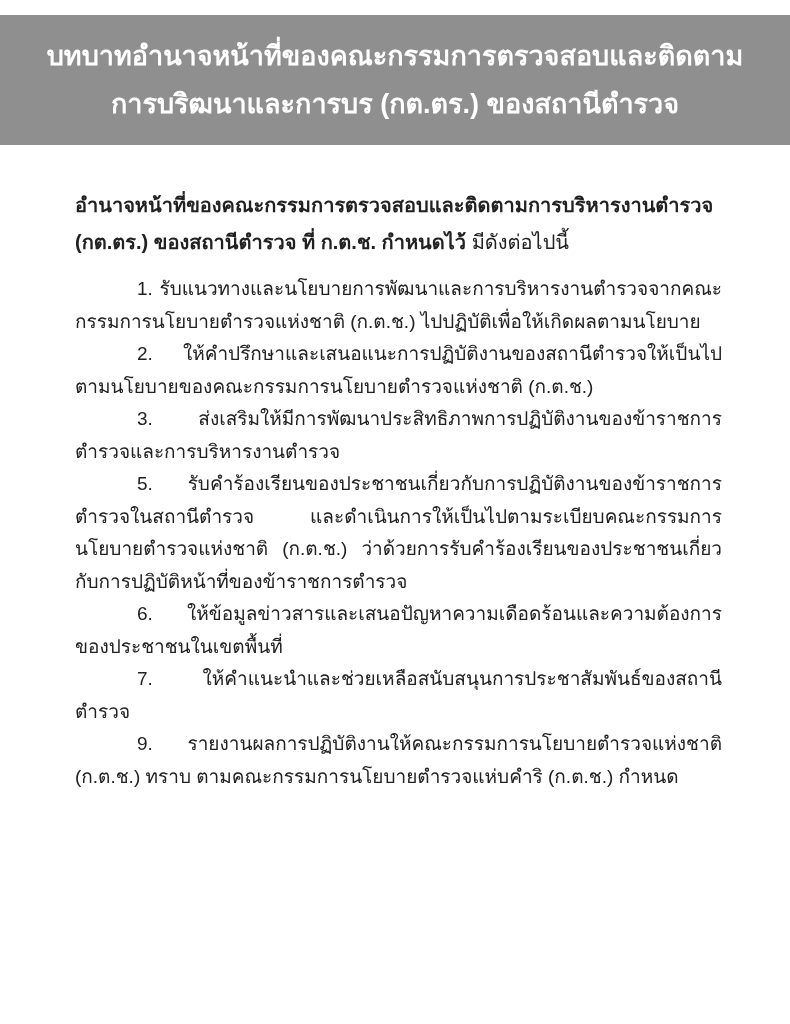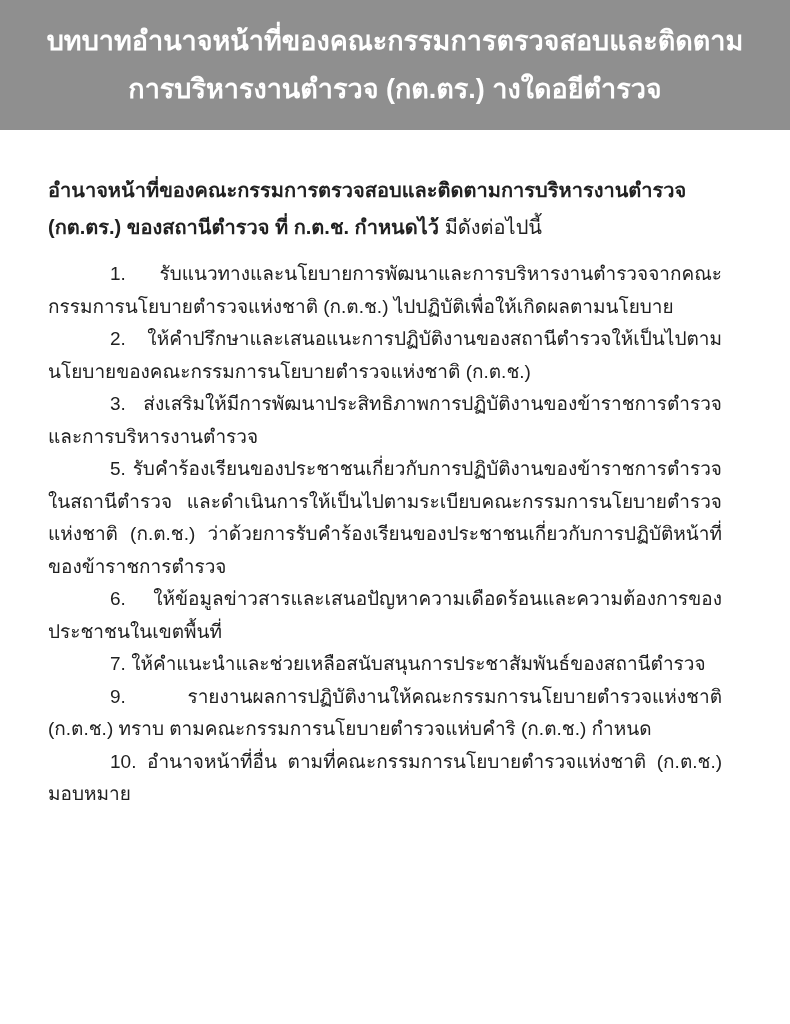--- a/index.html
+++ b/index.html
@@ -24,30 +24,32 @@
   }
   .banner {
     width: 100%;
     height: 130px;
     background: #8f8f8f;
     display: flex;
     flex-direction: column;
     justify-content: center;
     align-items: center;
     text-align: center;
+    margin-top: 15px;
   }
   .banner-line {
     color: #ffffff;
     font-weight: bold;
     font-size: 27px;
     line-height: 48px;
     white-space: nowrap;
   }
   .content {
     padding: 42px 68px 0 48px;
+    margin-left: 27px;
   }
   .doc-heading {
     margin: 0 0 12px 0;
     font-size: 20px;
     line-height: 37px;
     text-align: left;
   }
   .doc-heading .bold {
     font-weight: bold;
   }
@@ -63,21 +65,21 @@
     overflow-wrap: anywhere;
   }
 </style>
 </head>
 <body>
 
 <div class="page">
 
   <header class="banner">
     <div class="banner-line">บทบาทอำนาจหน้าที่ของคณะกรรมการตรวจสอบและติดตาม</div>
-    <div class="banner-line">การบริหารงานตำรวจ (กต.ตร.) างใดอยีตำรวจ</div>
+    <div class="banner-line">การบริฒนาและการบร (กต.ตร.) ของสถานีตำรวจ</div>
   </header>
 
   <main class="content">
 
     <p class="doc-heading"><span class="bold">อำนาจหน้าที่ของคณะกรรมการตรวจสอบและติดตามการบริหารงานตำรวจ (กต.ตร.) ของสถานีตำรวจ ที่ ก.ต.ช. กำหนดไว้</span> <span class="regular">มีดังต่อไปนี้</span></p>
 
     <p class="item"><span class="item-number">1.</span> <span class="item-text">รับแนวทางและนโยบายการพัฒนาและการบริหารงานตำรวจจากคณะกรรมการนโยบายตำรวจแห่งชาติ (ก.ต.ช.) ไปปฏิบัติเพื่อให้เกิดผลตามนโยบาย</span></p>
 
     <p class="item"><span class="item-number">2.</span> <span class="item-text">ให้คำปรึกษาและเสนอแนะการปฏิบัติงานของสถานีตำรวจให้เป็นไปตามนโยบายของคณะกรรมการนโยบายตำรวจแห่งชาติ (ก.ต.ช.)</span></p>
 
@@ -86,17 +88,16 @@
 
     <p class="item"><span class="item-number">5.</span> <span class="item-text">รับคำร้องเรียนของประชาชนเกี่ยวกับการปฏิบัติงานของข้าราชการตำรวจในสถานีตำรวจ และดำเนินการให้เป็นไปตามระเบียบคณะกรรมการนโยบายตำรวจแห่งชาติ (ก.ต.ช.) ว่าด้วยการรับคำร้องเรียนของประชาชนเกี่ยวกับการปฏิบัติหน้าที่ของข้าราชการตำรวจ</span></p>
 
     <p class="item"><span class="item-number">6.</span> <span class="item-text">ให้ข้อมูลข่าวสารและเสนอปัญหาความเดือดร้อนและความต้องการของประชาชนในเขตพื้นที่</span></p>
 
     <p class="item"><span class="item-number">7.</span> <span class="item-text">ให้คำแนะนำและช่วยเหลือสนับสนุนการประชาสัมพันธ์ของสถานีตำรวจ</span></p>
 
 
     <p class="item"><span class="item-number">9.</span> <span class="item-text">รายงานผลการปฏิบัติงานให้คณะกรรมการนโยบายตำรวจแห่งชาติ (ก.ต.ช.) ทราบ ตามคณะกรรมการนโยบายตำรวจแห่บคำริ (ก.ต.ช.) กำหนด</span></p>
 
-    <p class="item"><span class="item-number">10.</span> <span class="item-text">อำนาจหน้าที่อื่น ตามที่คณะกรรมการนโยบายตำรวจแห่งชาติ (ก.ต.ช.) มอบหมาย</span></p>
 
   </main>
 
 </div>
 
 </body></html>

